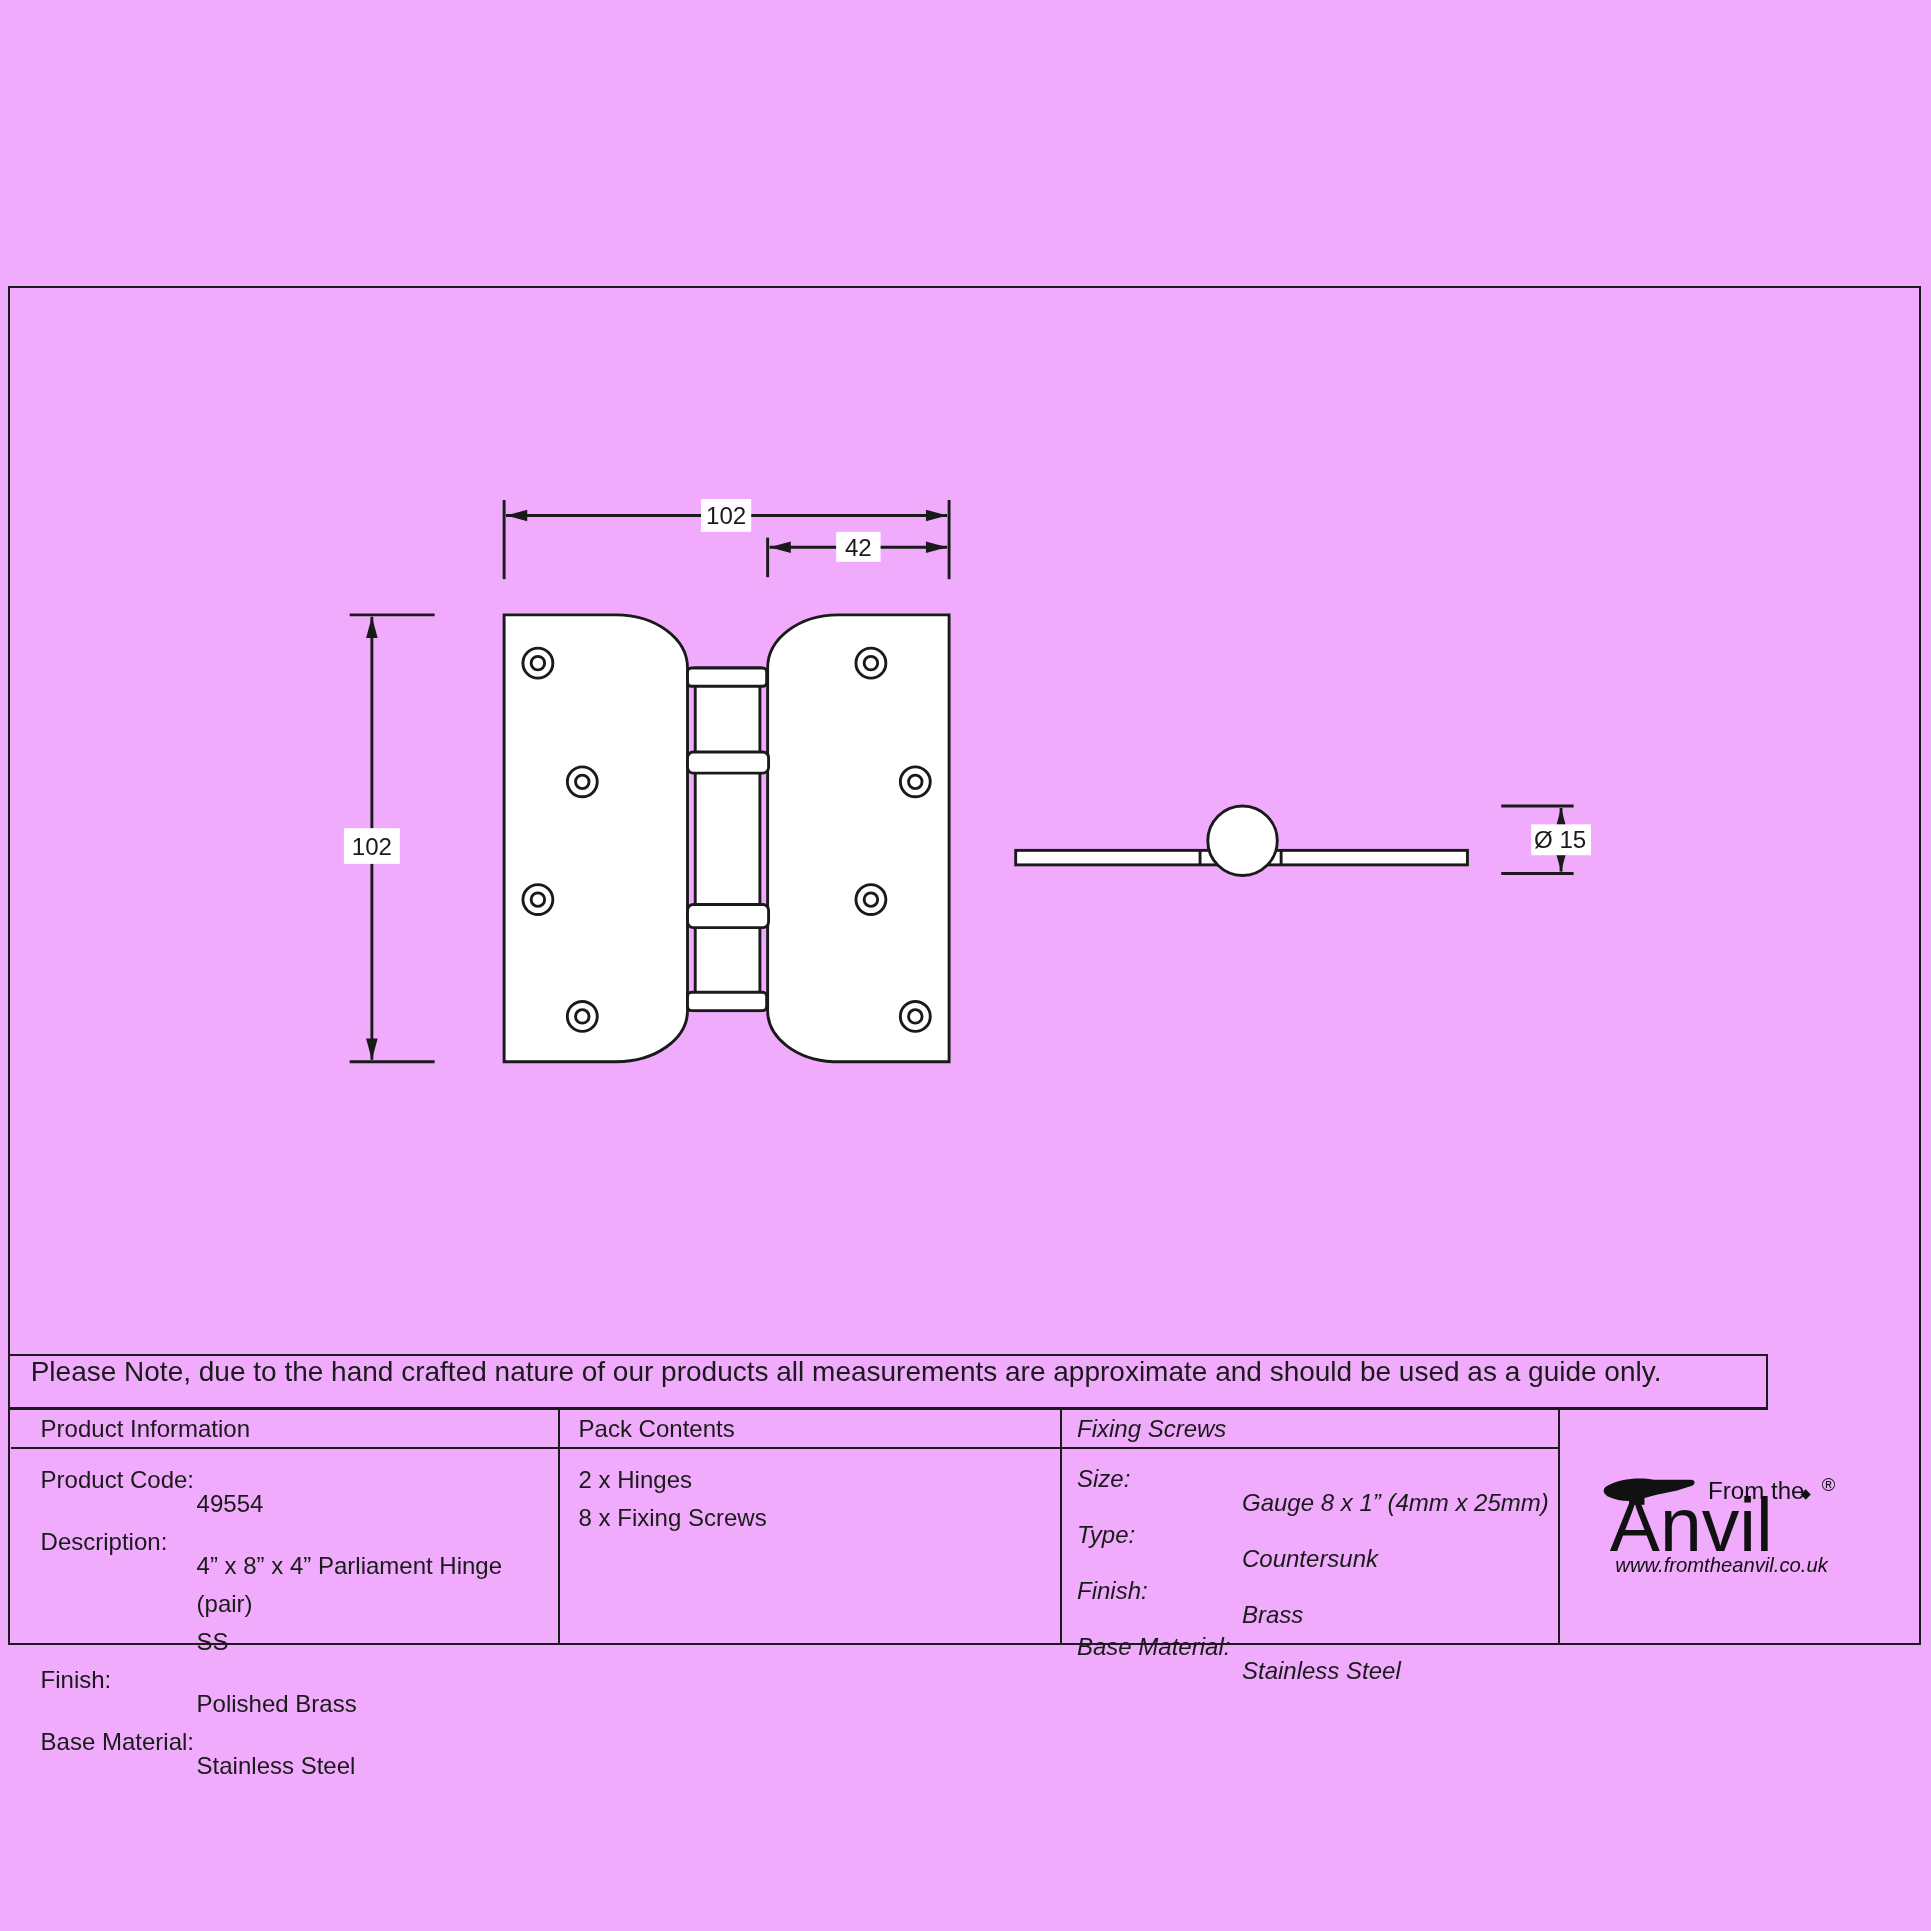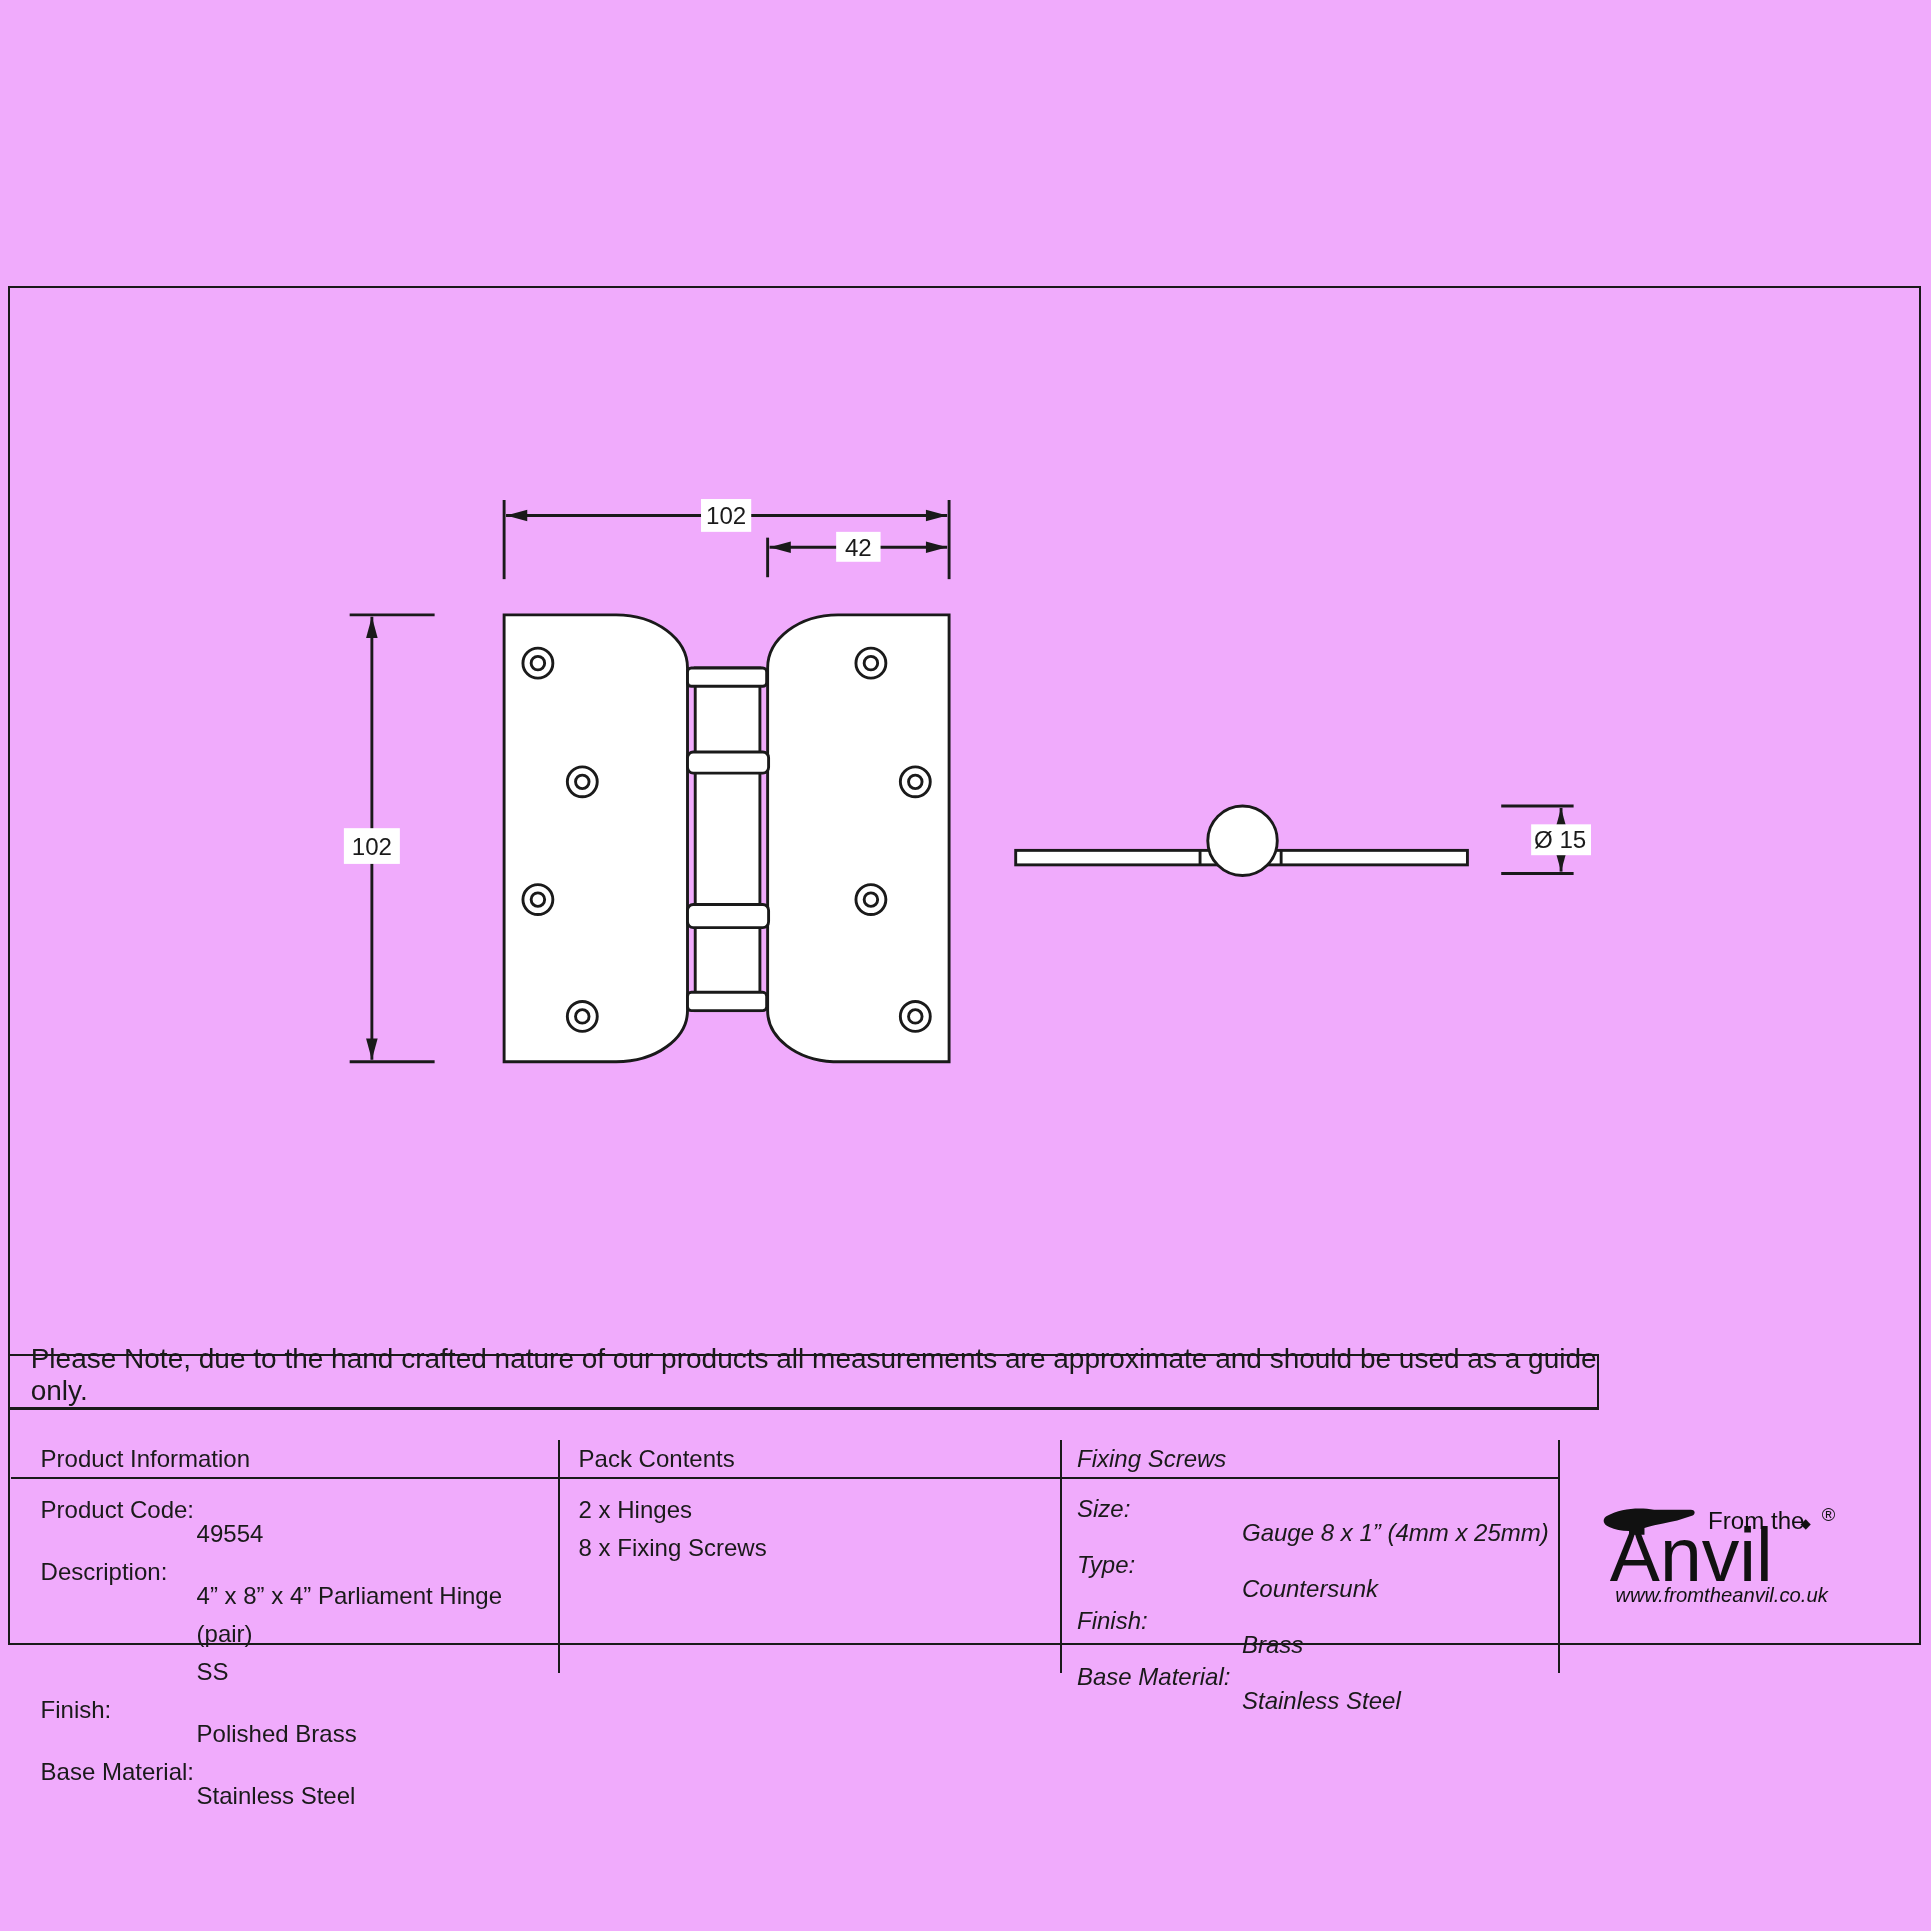--- a/index.html
+++ b/index.html
@@ -3,24 +3,24 @@
 <meta charset="utf-8">
 <style>
   html,body{margin:0;padding:0;background:#fff;}
   .page{position:relative;width:1931px;height:1931px;background:#f0abfc;overflow:hidden;
         font-family:"Liberation Sans",sans-serif;color:#1a1a1a;}
   .frame{position:absolute;left:7.7px;top:286px;width:1913px;height:1359px;
          border:2.9px solid #1a1a1a;box-sizing:border-box;}
   svg text{font-family:"Liberation Sans",sans-serif;fill:#1a1a1a;}
   .drawing-svg{position:absolute;left:0;top:0;}
 
-  .note-row{position:absolute;left:7.7px;top:1354px;width:1591px;height:56px;box-sizing:border-box;
+  .note-row{position:absolute;left:7.7px;top:1354px;width:1760px;height:56px;box-sizing:border-box;
             border:2.9px solid #1a1a1a;border-bottom:3.9px solid #1a1a1a;
-            display:flex;align-items:flex-end;padding-left:21px;font-size:28px;}
-  .spec-table{position:absolute;left:10.6px;top:1440px;width:1906px;height:233px;display:flex;}
+            display:flex;align-items:flex-start;padding-left:21px;font-size:28px;}
+  .spec-table{position:absolute;left:10.6px;top:1410px;width:1906px;height:233px;display:flex;}
   .cell{box-sizing:border-box;height:100%;}
   .cell.bordered{border-right:2.9px solid #1a1a1a;}
   .cell-header{height:39px;box-sizing:border-box;border-bottom:2.9px solid #1a1a1a;
                display:flex;align-items:center;font-size:24px;}
   .c1{width:549px;} .c2{width:502px;} .c3{width:498px;font-style:italic;} .c4{width:328px;display:flex;align-items:center;justify-content:center;}
   .c1 .cell-header,.c1 .cell-body{padding-left:30px;}
   .c2 .cell-header,.c2 .cell-body{padding-left:19px;}
   .c3 .cell-header,.c3 .cell-body{padding-left:15.4px;}
   .cell-body{font-size:24px;}
   .c1 .cell-body{padding-top:11.6px;}

